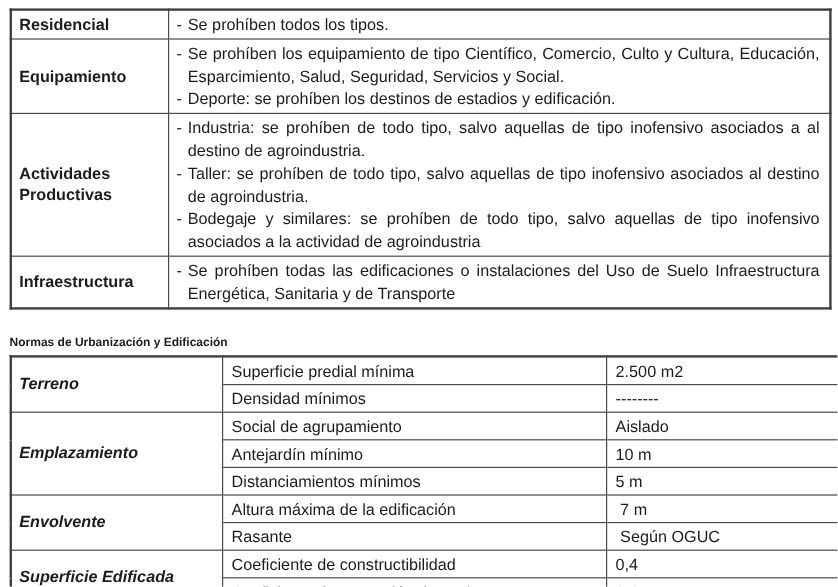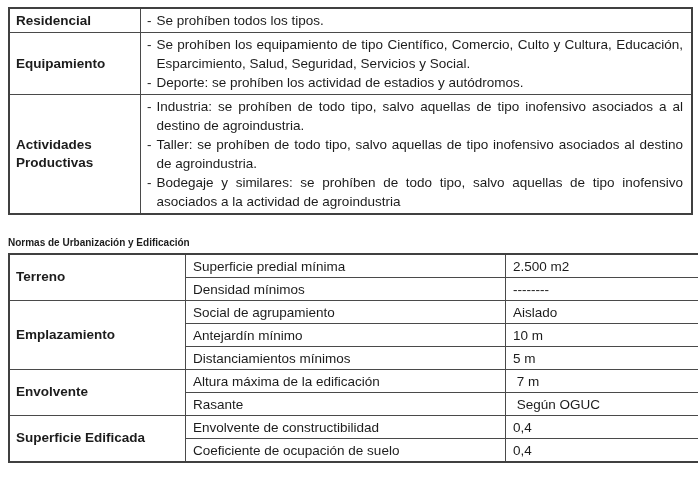--- a/index.html
+++ b/index.html
@@ -42,20 +42,21 @@
     margin: 22px 0 5px 0;
     color: #1c1c1c;
   }
 
   
   .t2 td { font-size: 13.5px; height: 20px; vertical-align: middle; }
   .t2 td.group-cell {
     width: 165px;
     font-weight: bold;
     padding: 1px 4px 3px 6px;
+    font-style: italic;
   }
   .t2 td.param-cell { width: 300px; padding: 1px 12px 1px 7px; }
   .t2 td.value-cell { width: 220px; padding: 1px 4px 1px 7px; white-space: pre-wrap; }
 </style>
 </head>
 <body>
 
 <div class="page">
 
   <table class="doc-table t1">
@@ -71,38 +72,47 @@
       </tr>
       <tr>
         <td class="label-cell">Equipamiento</td>
         <td class="content-cell">
           <div class="item">
             <span class="bullet">-</span>
             <span class="itext">Se prohíben los equipamiento de tipo Científico, Comercio, Culto y Cultura, Educación, Esparcimiento, Salud, Seguridad, Servicios y Social.</span>
           </div>
           <div class="item">
             <span class="bullet">-</span>
-            <span class="itext"><span class="u">Deporte</span><span>: se prohíben los actividad  de estadios y autódromos.</span></span>
+            <span class="itext"><span class="u">Deporte</span><span>: se prohíben los destinos  de estadios y edificación.</span></span>
           </div>
         </td>
       </tr>
       <tr>
         <td class="label-cell">Actividades Productivas</td>
         <td class="content-cell">
           <div class="item">
             <span class="bullet">-</span>
             <span class="itext">Industria: se prohíben de todo tipo, salvo aquellas de tipo inofensivo asociados a al destino  de agroindustria.</span>
           </div>
           <div class="item">
             <span class="bullet">-</span>
             <span class="itext">Taller: se prohíben de todo tipo, salvo aquellas de tipo inofensivo asociados al destino de agroindustria.</span>
           </div>
           <div class="item">
             <span class="bullet">-</span>
             <span class="itext">Bodegaje y similares: se prohíben de todo tipo, salvo aquellas de tipo inofensivo asociados a la actividad de agroindustria</span>
+          </div>
+        </td>
+      </tr>
+      <tr>
+        <td class="label-cell">Infraestructura</td>
+        <td class="content-cell">
+          <div class="item">
+            <span class="bullet">-</span>
+            <span class="itext">Se prohíben todas las edificaciones o instalaciones del Uso de Suelo Infraestructura Energética, Sanitaria y de Transporte</span>
           </div>
         </td>
       </tr>
     </tbody>
   </table>
 
   <div class="section-heading">Normas de Urbanización y Edificación</div>
 
   <table class="doc-table t2">
     <tbody>
@@ -132,21 +142,21 @@
         <td class="group-cell" rowspan="2">Envolvente</td>
         <td class="param-cell">Altura máxima de la edificación</td>
         <td class="value-cell"> 7 m</td>
       </tr>
       <tr>
         <td class="param-cell">Rasante</td>
         <td class="value-cell"> Según OGUC</td>
       </tr>
       <tr>
         <td class="group-cell" rowspan="2">Superficie Edificada</td>
-        <td class="param-cell">Envolvente de constructibilidad</td>
+        <td class="param-cell">Coeficiente de constructibilidad</td>
         <td class="value-cell">0,4</td>
       </tr>
       <tr>
         <td class="param-cell">Coeficiente de ocupación de suelo</td>
         <td class="value-cell">0,4</td>
       </tr>
     </tbody>
   </table>
 
 </div>

